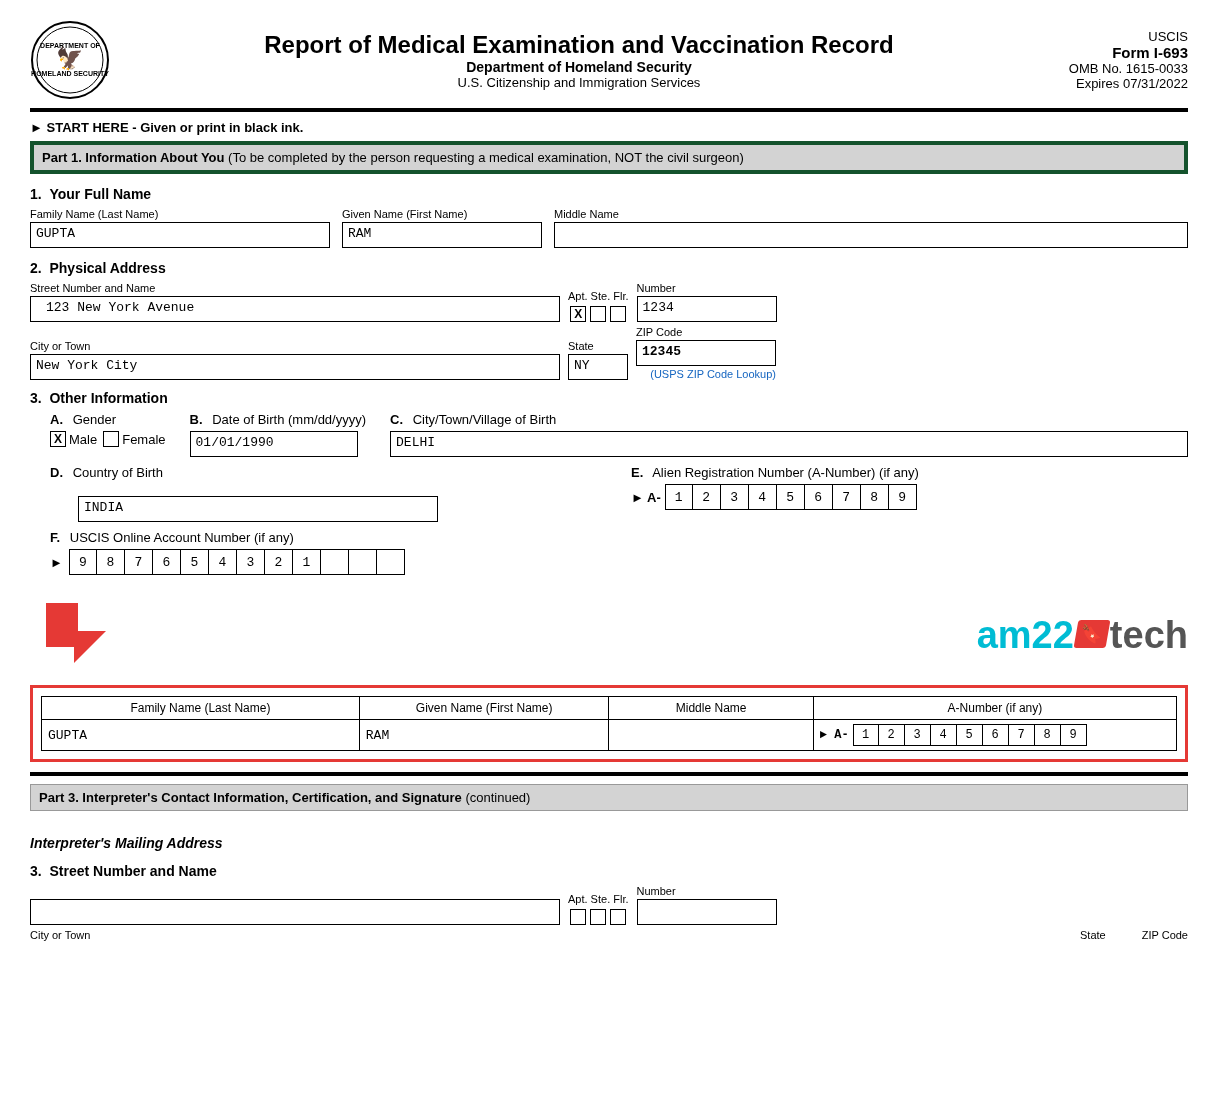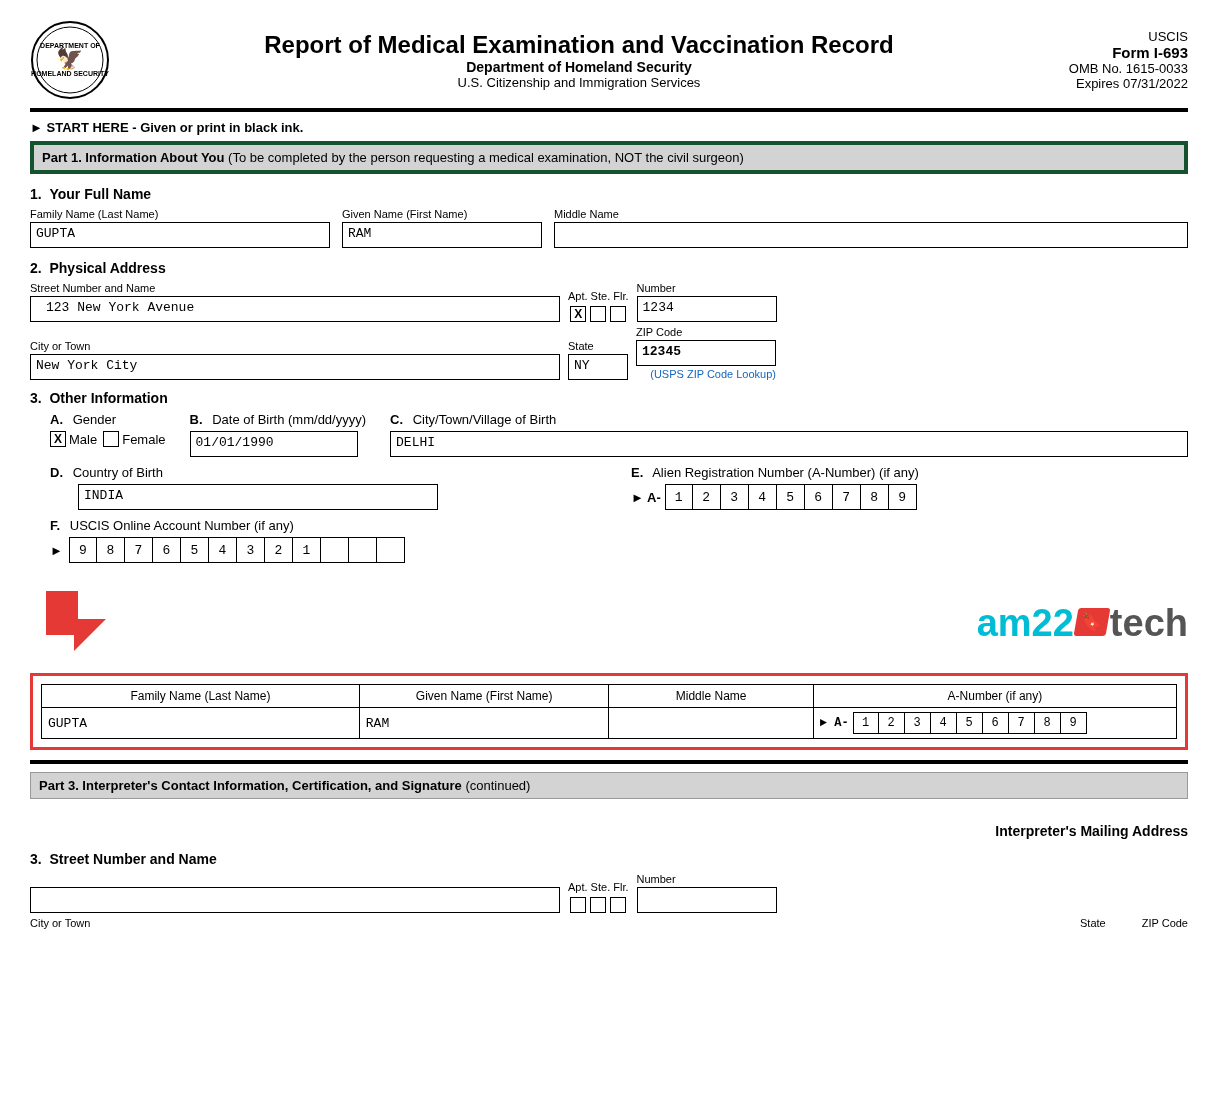--- a/index.html
+++ b/index.html
@@ -260,24 +260,24 @@
     .footer-a-box:first-child { border-left: 1px solid #000; }
     
     .part3-header {
       background: #d3d3d3;
       padding: 5px 8px;
       font-size: 13px;
       margin-bottom: 10px;
       border: 1px solid #999;
     }
     .italic-bold {
+      font-style: italic;
       font-weight: bold;
       font-size: 14px;
       margin: 24px 0 6px 0;
-      text-align: right;
     }
     
     .usps-link {
       color: #1565c0;
       font-size: 11px;
       text-align: right;
       display: block;
       margin-top: 2px;
     }
     .subsection {
@@ -431,21 +431,21 @@
           <div class="field-input full">DELHI</div>
         </div>
       </div>
     </div>
 
     <div class="sub-row">
 
       <div style="flex:1;">
         <span class="sub-label">D.</span>
         <span>Country of Birth</span>
-        <div style="margin-top:4px;padding-left:28px;">
+        <div style="margin-top:16px;padding-left:28px;">
           <div class="field-input" style="width:360px;">INDIA</div>
         </div>
       </div>
 
       <div style="flex:1;">
         <span class="sub-label">E.</span>
         <span>Alien Registration Number (A-Number) (if any)</span>
         <div style="margin-top:4px; display:flex; align-items:center;">
           <span style="margin-right:4px; font-weight:bold;">► A-</span>
           <div class="a-number-group">

